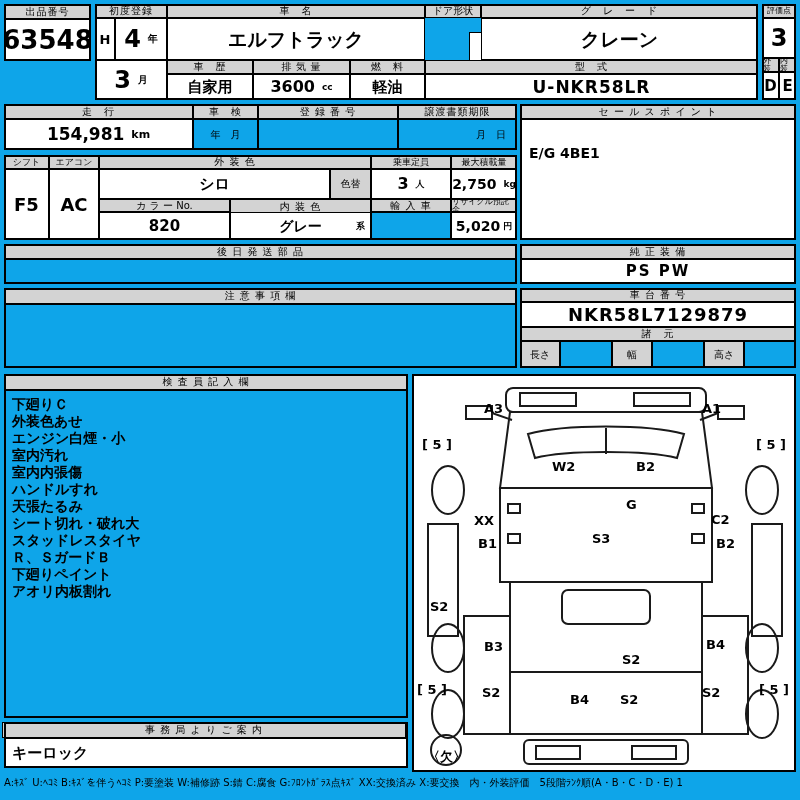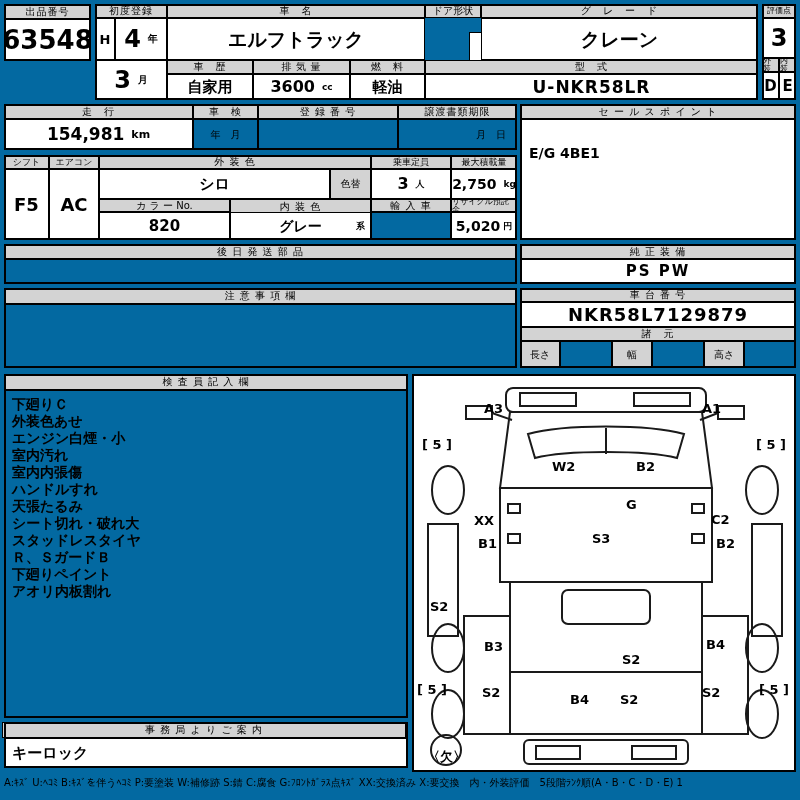--- a/index.html
+++ b/index.html
@@ -1,16 +1,16 @@
 <!DOCTYPE html>
 <html><head>
 <meta charset="utf-8">
 <style>
   html,body{margin:0;padding:0;background:#fff;}
-  .sheet{position:relative;width:800px;height:800px;background:#0369a1;
+  .sheet{position:relative;width:800px;height:800px;background:#0ea5e9;
          font-family:"DejaVu Sans",sans-serif;color:#000;line-height:1;}
   .c{position:absolute;box-sizing:border-box;border:1px solid #000;
      display:flex;align-items:center;justify-content:center;overflow:hidden;}
   .h{background:#d3d3d3;font-size:10px;letter-spacing:1px;font-weight:400;}
   .h.tight{letter-spacing:0;font-size:8px;}
   .v{font-weight:700;background:#fff;}
   .left{justify-content:flex-start;padding-left:7px;}
   .topleft{align-items:flex-start;justify-content:flex-start;padding:26px 0 0 8px;}
   .right{justify-content:flex-end;padding-right:10px;}
   .unit{font-size:9px;font-weight:700;margin-left:7px;}

